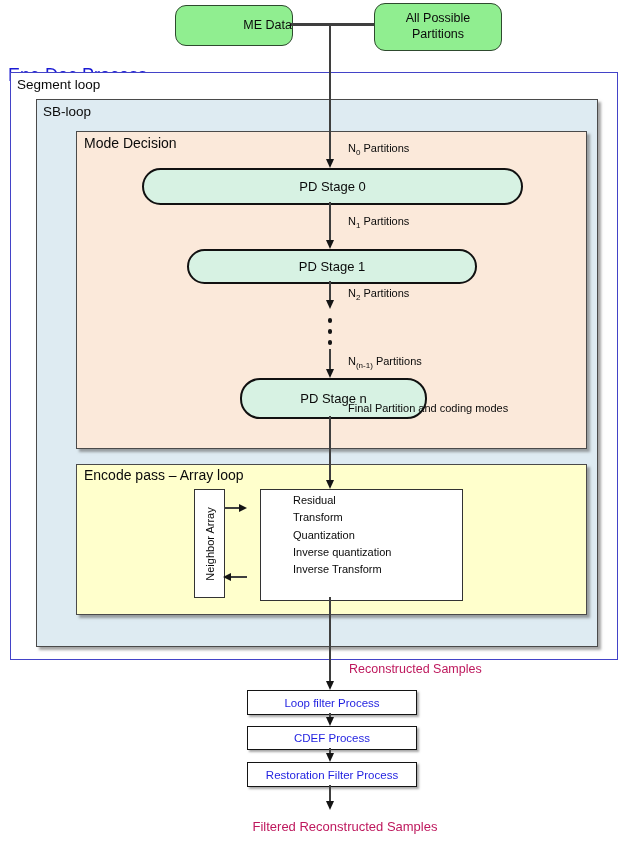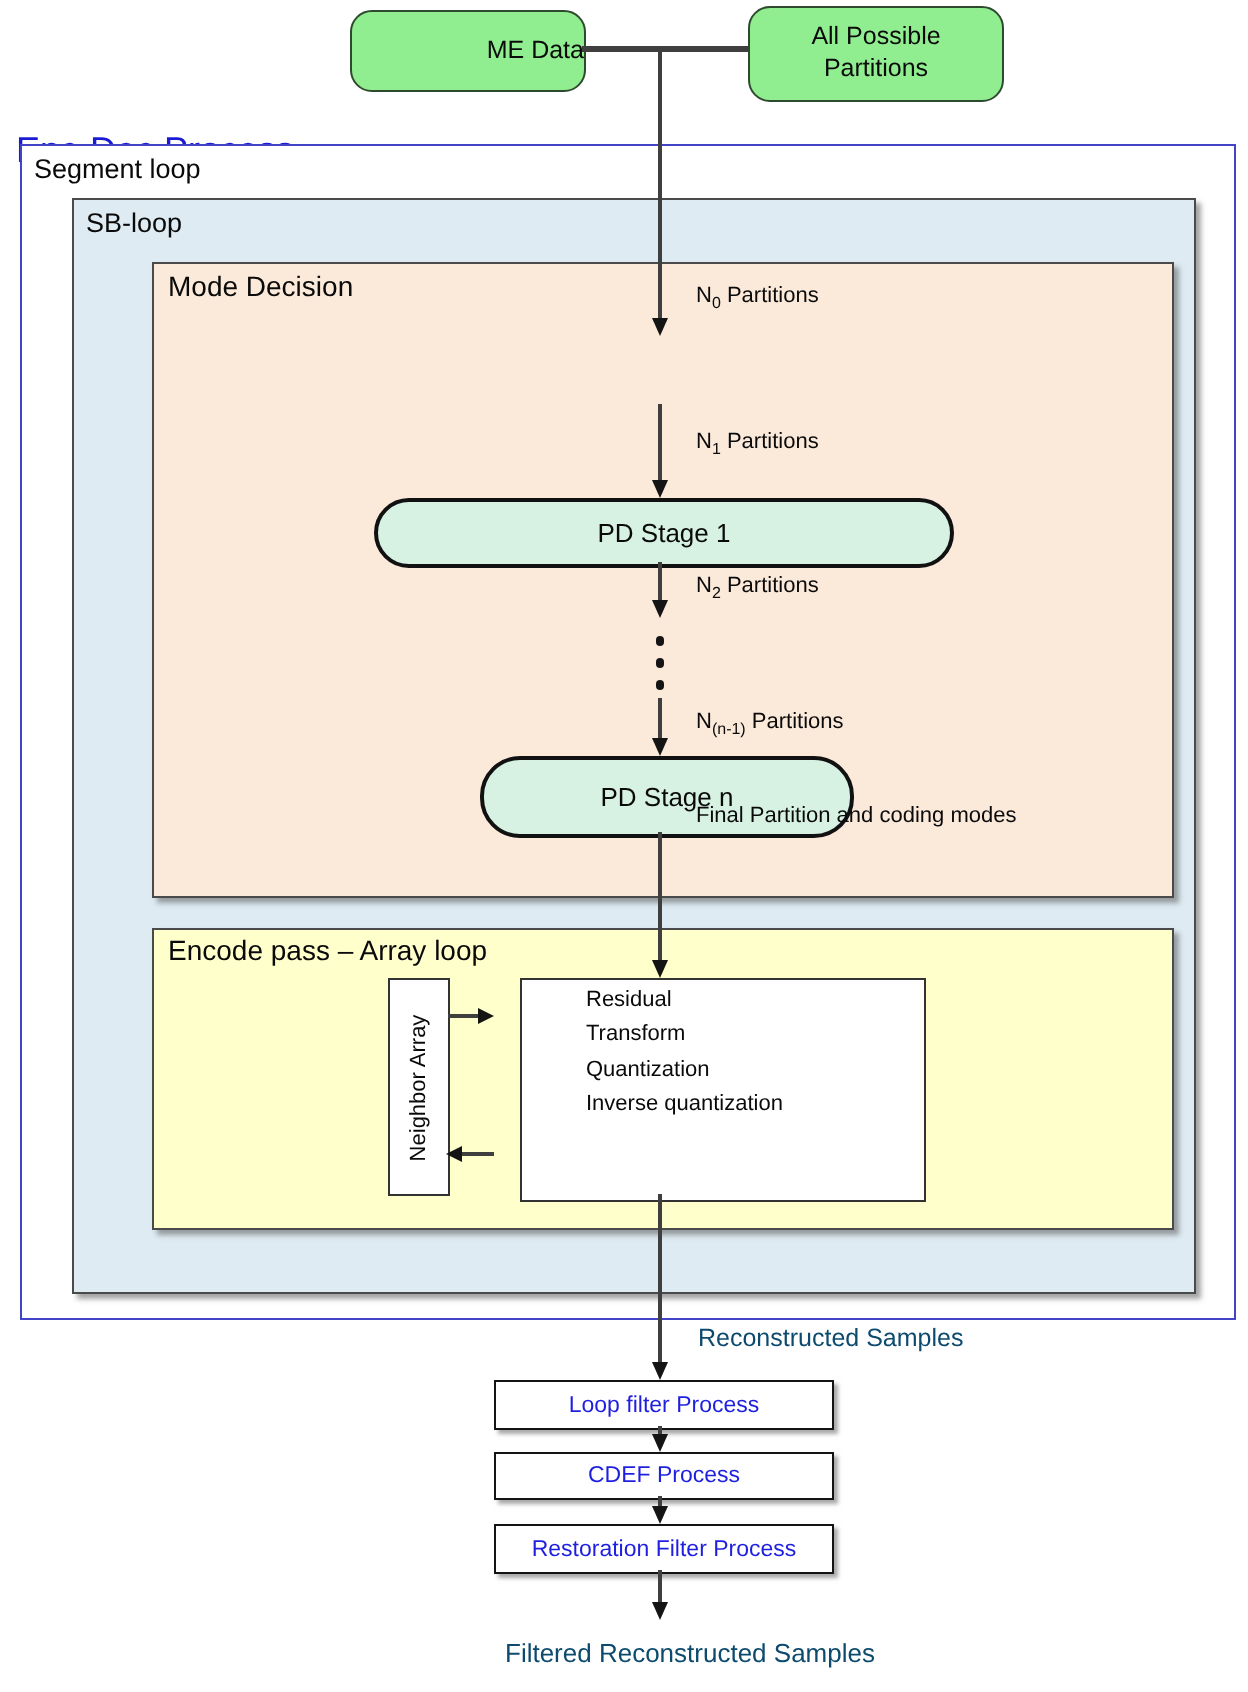--- a/index.html
+++ b/index.html
@@ -37,21 +37,21 @@
   .whitebox{position:absolute; background:#fff; border:1.3px solid #333;}
   .ops-line{font-size:11px; line-height:17.3px; padding-left:7px; white-space:nowrap; color:#0a0a0a;}
   .na-text{display:block; transform:rotate(-90deg); white-space:nowrap; font-size:11px; color:#0a0a0a;}
   
   .procbox{
     position:absolute; background:#fff; border:1.2px solid #141414;
     box-shadow:2px 2px 2px rgba(110,110,110,0.6);
     display:flex; align-items:center; justify-content:center;
     font-size:11.5px; color:#1F1FE0;
   }
-  .biglabel{position:absolute; font-size:13px; color:#0c4a6e; white-space:nowrap;}
+  .biglabel{position:absolute; font-size:13px; color:#be185d; white-space:nowrap;}
 </style>
 </head>
 <body>
 
 <div id="stage">
 
   <div class="secttitle" style="left:8px; top:65px; font-size:18px; color:#1A1AD4;">Enc-Dec Process</div>
 
   <div class="abs" style="left:10px; top:72px; width:606px; height:586px; border:1.3px solid #4343C8; background:#fff;"></div>
 
@@ -66,20 +66,23 @@
   <div class="loopbox" style="left:76px; top:464px; width:509px; height:149px; background:#FFFFCC;"></div>
   <div class="secttitle" style="left:84px; top:467px;">Encode pass – Array loop</div>
 
   <div class="srcbox" style="left:175px; top:5px; width:116px; height:39px;">
     <span>ME Data</span>
   </div>
   <div class="srcbox" style="left:374px; top:3px; width:114px; height:44px; padding:1px 6px;">
     <span>All Possible Partitions</span>
   </div>
 
+  <div class="pill" style="left:142px; top:168px; width:377px; height:33px;">
+    <span>PD Stage 0</span>
+  </div>
   <div class="pill" style="left:187px; top:249px; width:286px; height:31px;">
     <span>PD Stage 1</span>
   </div>
   <div class="pill" style="left:240px; top:378px; width:183px; height:37px;">
     <span>PD Stage n</span>
   </div>
 
   <div class="flabel" style="left:348px; top:142px;">
     <span>N</span><span class="sub">0</span><span> Partitions</span>
   </div>
@@ -95,20 +98,21 @@
   <div class="flabel" style="left:348px; top:402px;">Final Partition and coding modes</div>
 
   <div class="whitebox" style="left:194px; top:489px; width:29px; height:107px; display:flex; align-items:center; justify-content:center;">
     <span class="na-text">Neighbor Array</span>
   </div>
   <div class="whitebox" style="left:260px; top:489px; width:176px; height:108px; padding-top:2px;padding-left:25px;">
     <div class="ops-line">Residual</div>
     <div class="ops-line">Transform</div>
     <div class="ops-line">Quantization</div>
     <div class="ops-line">Inverse quantization</div>
+    <div class="ops-line">Inverse Transform</div>
   </div>
 
   <div class="biglabel" style="left:349px; top:662px; font-size:12.5px;">Reconstructed Samples</div>
 
   <div class="procbox" style="left:247px; top:690px; width:168px; height:23px;">
     <span>Loop filter Process</span>
   </div>
   <div class="procbox" style="left:247px; top:726px; width:168px; height:22px;">
     <span>CDEF Process</span>
   </div>

